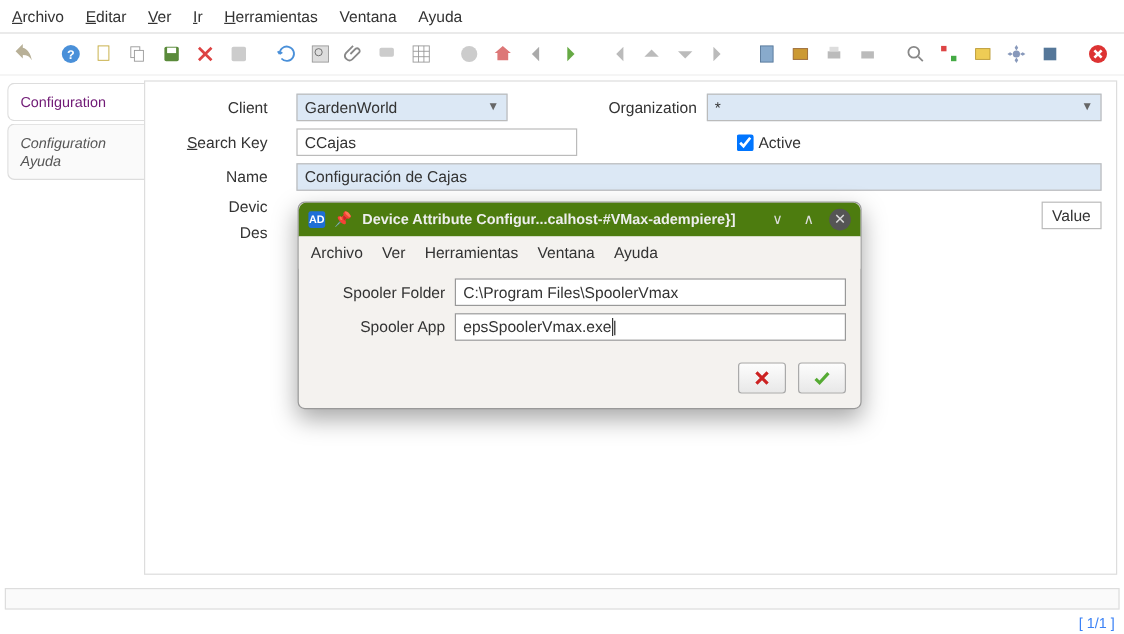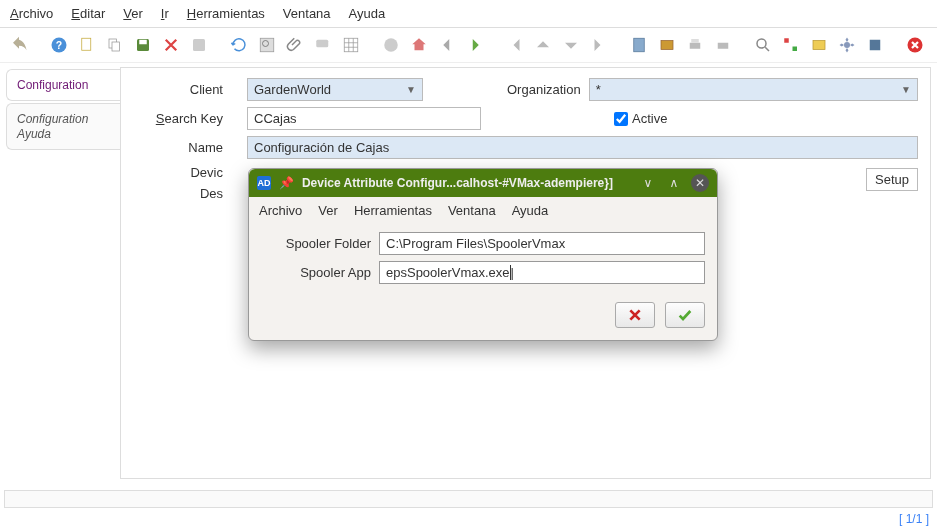--- a/index.html
+++ b/index.html
@@ -269,21 +269,21 @@
     <div class="form-row">
       <div class="lbl">Name</div>
       <div class="fld blue" style="flex:1">Configuración de Cajas</div>
     </div>
     <div class="form-row">
       <div class="lbl">Devic</div>
     </div>
     <div class="form-row">
       <div class="lbl">Des</div>
     </div>
-    <div class="setup-badge">Setup</div>
+    <div class="setup-badge">Value</div>
   </div>
 </div>
 
 <div class="bottom-bar"></div>
 <div class="status">[ 1/1 ]</div>
 
 <div class="dialog">
   <div class="dlg-title">
     <span class="t-icon">AD</span>
     <span class="pin">📌</span>

